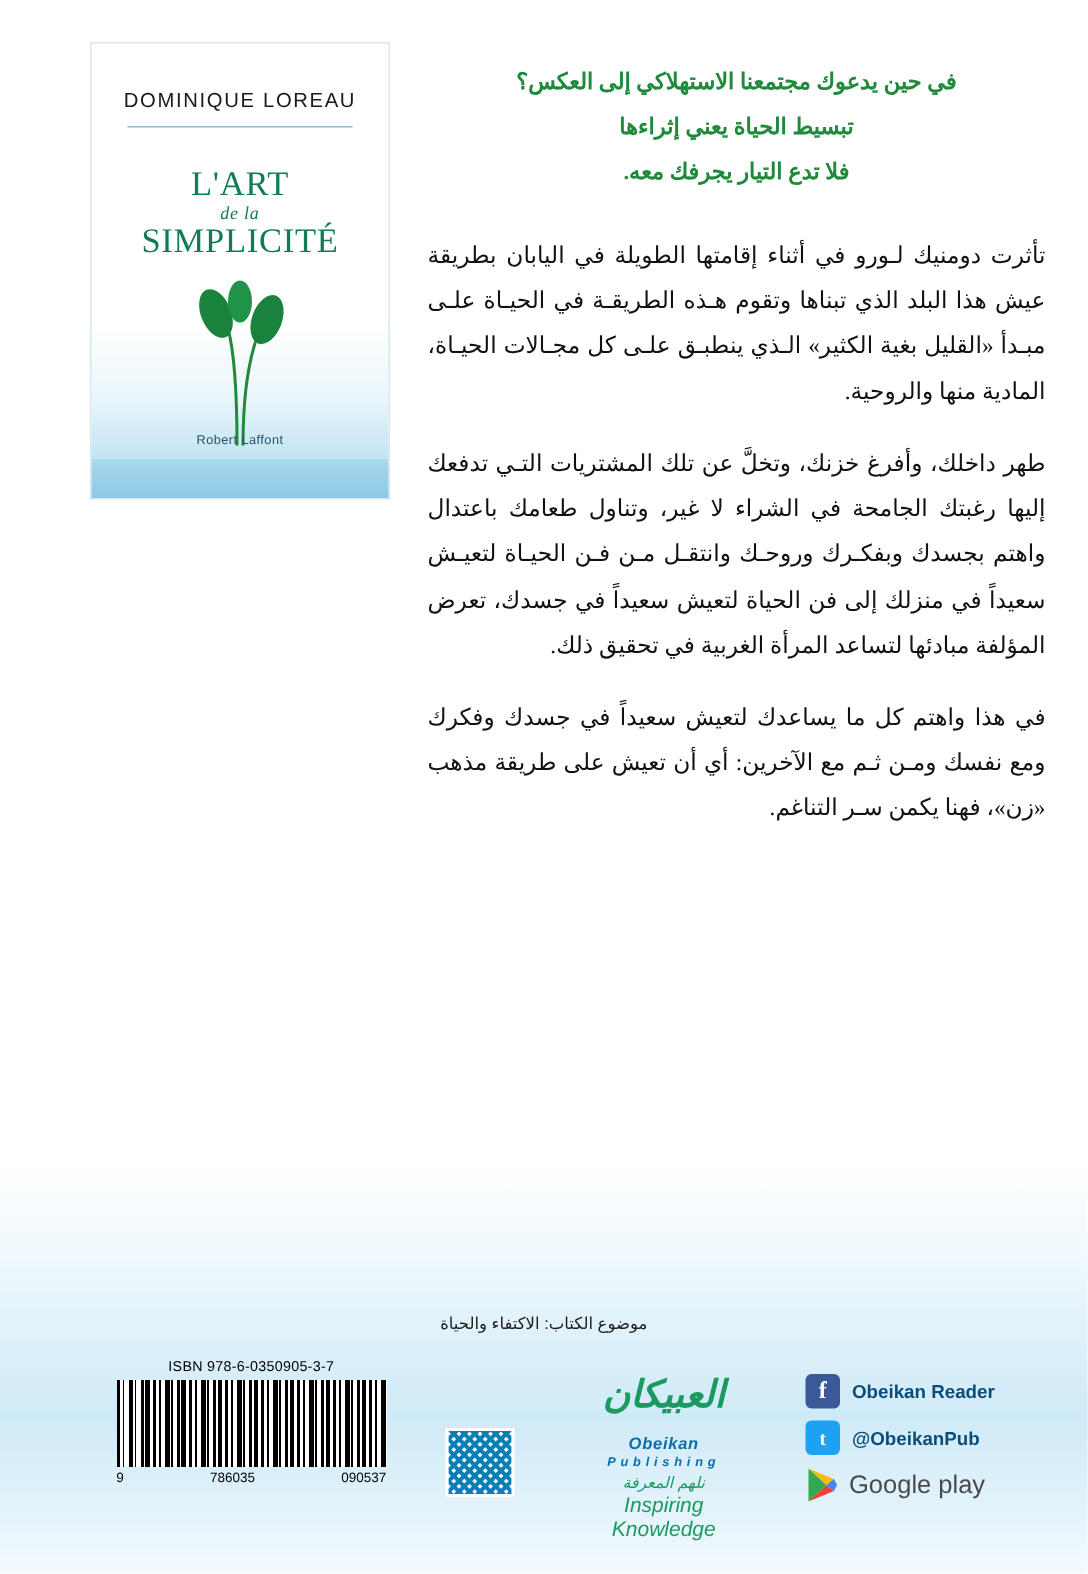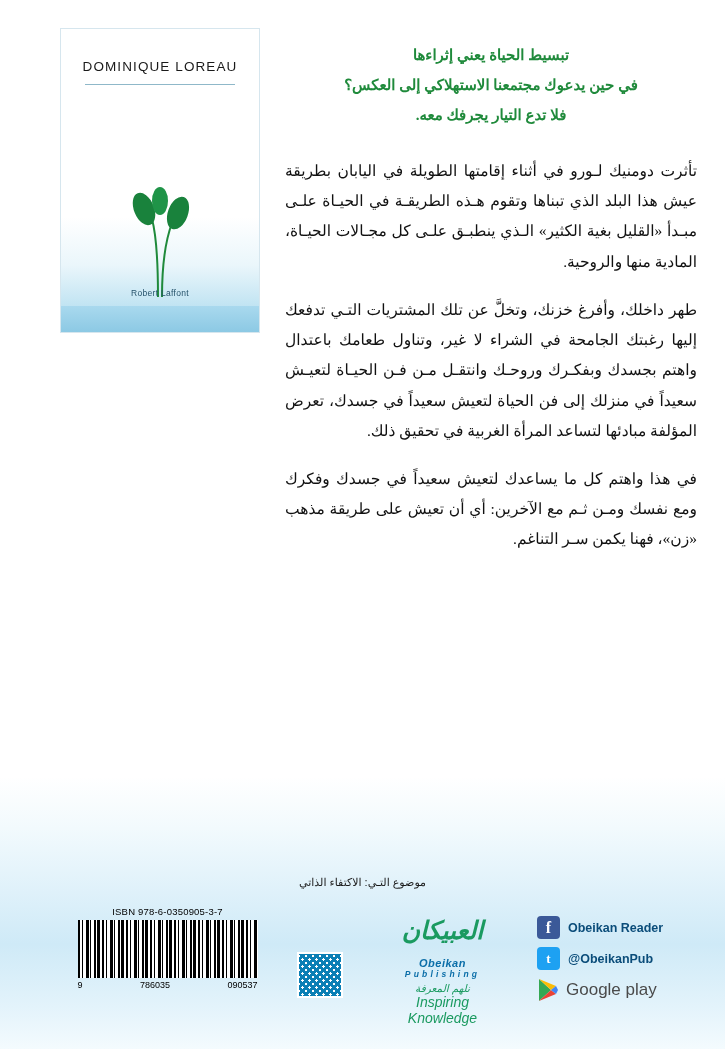--- a/index.html
+++ b/index.html
@@ -284,43 +284,48 @@
   }
 </style>
 </head>
 <body>
 
 <div class="page">
 
   <div class="cover">
     <div class="cover-author">DOMINIQUE LOREAU</div>
     <div class="cover-rule"></div>
+    <div class="cover-title">
+      <div class="l1">L'ART</div>
+      <div class="l2">de la</div>
+      <div class="l3">SIMPLICITÉ</div>
+    </div>
     <svg class="cover-art" viewBox="0 0 120 120">
       <path d="M58 118 C58 80 56 55 52 40" stroke="#1f8a3b" stroke-width="2" fill="none"></path>
       <path d="M62 118 C62 85 66 60 72 44" stroke="#1f8a3b" stroke-width="2" fill="none"></path>
       <ellipse cx="44" cy="30" rx="10" ry="17" fill="#19823c" transform="rotate(-22 44 30)"></ellipse>
       <ellipse cx="78" cy="34" rx="10" ry="17" fill="#19823c" transform="rotate(20 78 34)"></ellipse>
       <ellipse cx="60" cy="22" rx="8" ry="14" fill="#1f9448"></ellipse>
     </svg>
     <div class="cover-publisher">Robert Laffont</div>
     <div class="cover-bottombar"></div>
   </div>
 
   <div class="blurb">
     <div class="green">
+      <div>في حين يدعوك مجتمعنا الاستهلاكي إلى العكس؟</div>
       <div>تبسيط الحياة يعني إثراءها</div>
-      <div>في حين يدعوك مجتمعنا الاستهلاكي إلى العكس؟</div>
       <div>فلا تدع التيار يجرفك معه.</div>
     </div>
     <p class="para">تأثرت دومنيك لـورو في أثناء إقامتها الطويلة في اليابان بطريقة عيش هذا البلد الذي تبناها وتقوم هـذه الطريقـة في الحيـاة علـى مبـدأ «القليل بغية الكثير» الـذي ينطبـق علـى كل مجـالات الحيـاة، المادية منها والروحية.</p>
     <p class="para">طهر داخلك، وأفرغ خزنك، وتخلَّ عن تلك المشتريات التـي تدفعك إليها رغبتك الجامحة في الشراء لا غير، وتناول طعامك باعتدال واهتم بجسدك وبفكـرك وروحـك وانتقـل مـن فـن الحيـاة لتعيـش سعيداً في منزلك إلى فن الحياة لتعيش سعيداً في جسدك، تعرض المؤلفة مبادئها لتساعد المرأة الغربية في تحقيق ذلك.</p>
     <p class="para">في هذا واهتم كل ما يساعدك لتعيش سعيداً في جسدك وفكرك ومع نفسك ومـن ثـم مع الآخرين: أي أن تعيش على طريقة مذهب «زن»، فهنا يكمن سـر التناغم.</p>
   </div>
 
-  <div class="subject-line">موضوع التـي: الاكتفاء الذاتي</div>
+  <div class="subject-line">موضوع الكتاب: الاكتفاء والحياة</div>
 
   <div class="barcode-box">
     <div class="isbn-text">ISBN  978-6-0350905-3-7</div>
     <div class="barcode"></div>
     <div class="barcode-digits">
       <span>9</span>
       <span>786035</span>
       <span>090537</span>
     </div>
   </div>

